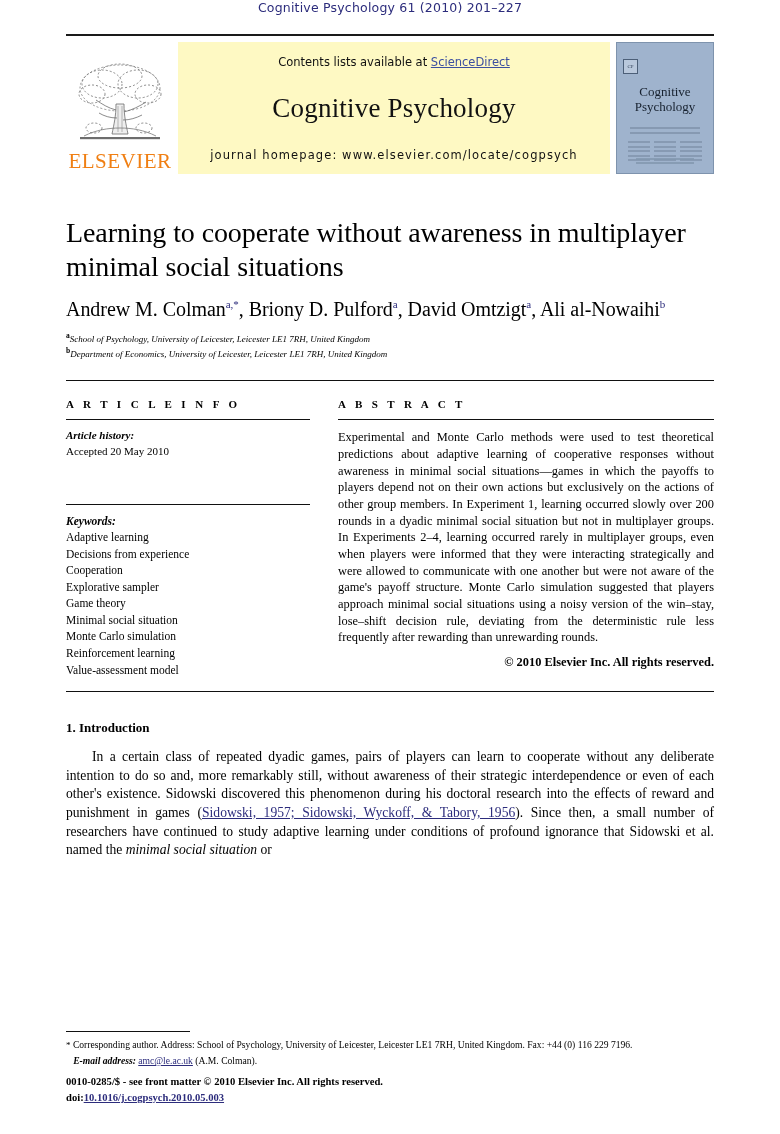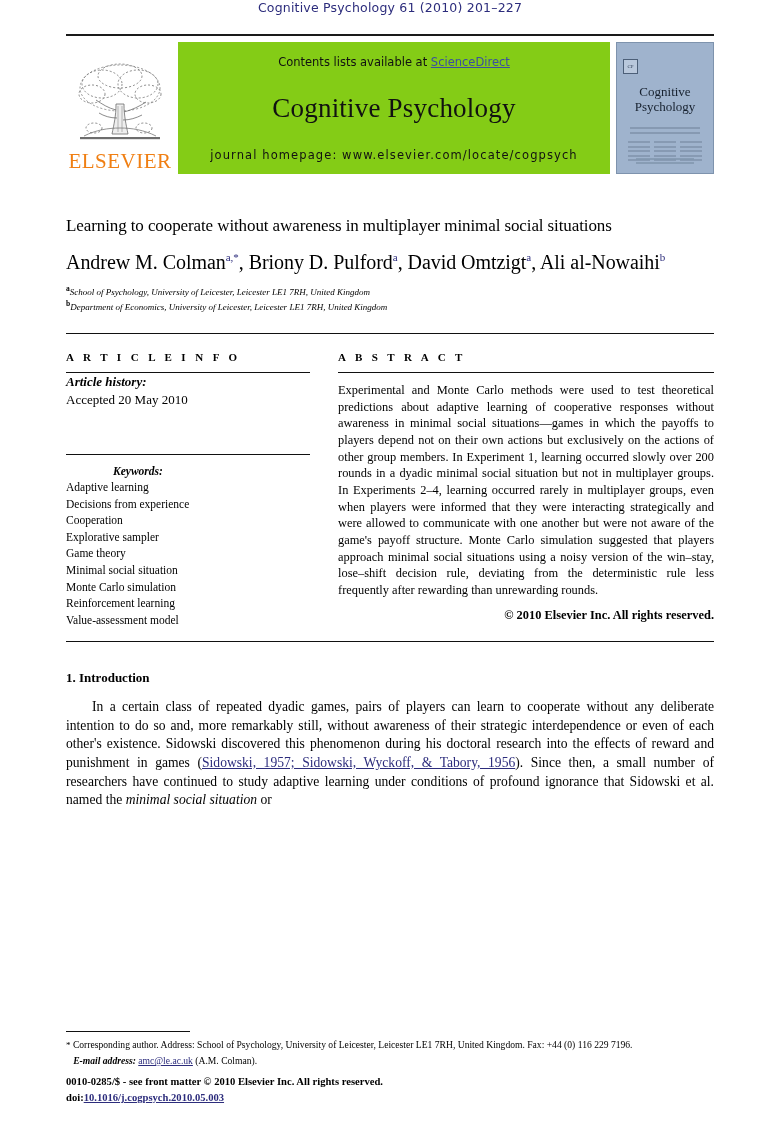--- a/index.html
+++ b/index.html
@@ -57,21 +57,21 @@
     font-family: "Liberation Serif", serif;
     font-size: 21px;
     letter-spacing: 0.5px;
     line-height: 1;
     margin-top: 1px;
     width: 100%;
     text-align: center;
   }
   .contents-box {
     flex: 1 1 auto;
-    background: #84cc16;
+    background: #fef9c3;
     margin: 0 6px 0 4px;
     display: flex;
     flex-direction: column;
     justify-content: space-between;
     align-items: center;
     padding: 13px 0 12px 0;
     box-sizing: border-box;
   }
   .contents-line {
     font-family: "DejaVu Sans", sans-serif;
@@ -135,21 +135,21 @@
   }
   .cover-foot {
     position:absolute; bottom: 7px; width: 60%;
   }
   .cover-foot i { display:block; height:2px; background:#8196ae; margin-bottom:2px; opacity:.8;}
 
   
   .title-block { margin-top: 42px; }
   .paper-title {
     font-family: "Liberation Serif", serif;
-    font-size: 17px;
+    font-size: 28px;
     line-height: 1.22;
     font-weight: normal;
     margin: 0;
     letter-spacing: -0.1px;
   }
   .authors {
     margin-top: 14px;
     font-size: 20px;
     font-family: "Liberation Serif", serif;
     letter-spacing: -0.05px;
@@ -175,25 +175,25 @@
   }
   .col-info { width: 244px; flex: 0 0 244px; }
   .col-abs { flex: 1 1 auto; margin-left: 28px; }
   .sec-head {
     font-family: "Liberation Serif", serif;
     font-weight: bold;
     font-size: 11px;
     letter-spacing: 3.4px;
   }
   .thin-rule { border-top: 1px solid #111; margin-top: 9px; }
-  .hist-block { font-size: 13px; line-height: 1.42; }
+  .hist-block { margin-top: 8px; font-size: 11px; line-height: 1.42; }
   .hist-label { font-style: italic; font-weight: bold; }
   .kw-rule { border-top: 1px solid #111; margin-top: 44px; }
   .kw-block { margin-top: 8px; font-size: 11.5px; line-height: 1.44; }
-  .kw-label { font-style: italic; font-weight: bold; margin-left: 47px; }
+  .kw-label { font-style: italic; font-weight: bold; }
   .kw-item { display: block; }
 
   .abstract-rule { border-top: 1px solid #111; margin-top: 9px; }
   .abstract-body {
     margin-top: 9px;
     font-size: 12.4px;
     line-height: 1.345;
     text-align: justify;
     hyphens: auto;
   }

